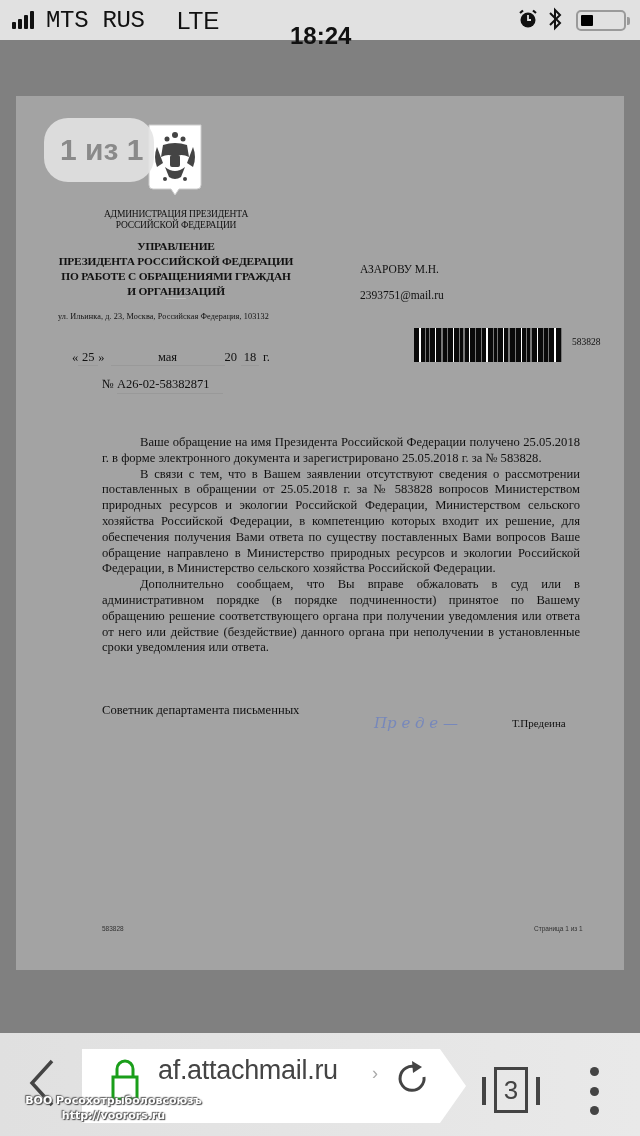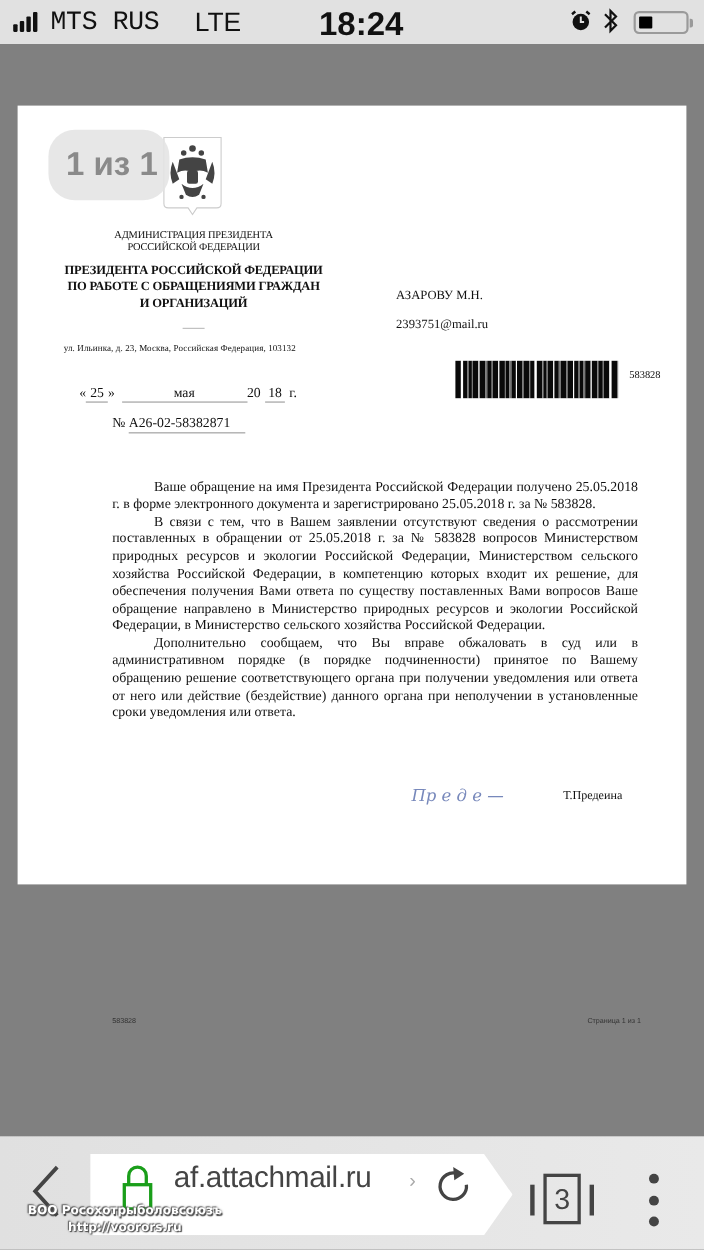--- a/index.html
+++ b/index.html
@@ -5,29 +5,29 @@
   * { box-sizing: border-box; margin: 0; padding: 0; }
   html, body { width: 640px; height: 1136px; overflow: hidden; }
   body { background: #808080; position: relative; font-family: "Liberation Sans", sans-serif; }
 
   
   .status-bar { position: absolute; left: 0; top: 0; width: 640px; height: 40px; background: #e1e1e1; color: #111; }
   .status-bar .signal { position: absolute; left: 12px; top: 11px; display: flex; align-items: flex-end; gap: 2px; height: 18px; }
   .status-bar .signal span { display: block; width: 4px; background: #111; border-radius: 1px; }
   .status-bar .carrier { position: absolute; left: 46px; top: 7px; font-size: 24px; letter-spacing: -0.3px; font-family: Liberation Mono, monospace; }
   .status-bar .network { position: absolute; left: 177px; top: 7px; font-size: 24px; }
-  .status-bar .time { position: absolute; left: 290px; top: 6px; font-size: 30px; font-weight: bold; }
+  .status-bar .time { position: absolute; left: 290px; top: 22px; font-size: 24px; font-weight: bold; }
   .status-bar .alarm { position: absolute; left: 518px; top: 9px; width: 20px; height: 20px; }
   .status-bar .bt { position: absolute; left: 547px; top: 6px; width: 16px; height: 26px; }
   .status-bar .battery { position: absolute; left: 576px; top: 10px; width: 50px; height: 21px; border: 2px solid #9a9a9a; border-radius: 5px; }
   .status-bar .battery .fill { position: absolute; left: 3px; top: 3px; bottom: 3px; background: #000; border-radius: 1px; }
   .status-bar .battery-tip { position: absolute; left: 627px; top: 17px; width: 3px; height: 8px; background: #9a9a9a; border-radius: 0 2px 2px 0; }
 
   
-  .page { position: absolute; left: 16px; top: 96px; width: 608px; height: 708px; background: #ffffff; font-family: "Liberation Serif", serif; color: #111; }
+  .page { position: absolute; left: 16px; top: 96px; width: 608px; height: 874px; background: #a3a3a3; font-family: "Liberation Serif", serif; color: #111; }
   .page-counter { position: absolute; left: 44px; top: 118px; width: 110px; height: 64px; background: rgba(228,228,228,0.88); border-radius: 24px; color: #8a8a8a; font-family: "Liberation Sans", sans-serif; font-weight: bold; font-size: 30px; line-height: 64px; padding-left: 16px; z-index: 5; }
 
   .emblem { position: absolute; left: 131px; top: 27px; width: 56px; height: 75px; }
   .org-small { position: absolute; left: 60px; top: 113px; width: 200px; text-align: center; font-size: 9.5px; line-height: 11px; letter-spacing: -0.2px; }
   .org-bold { position: absolute; left: 40px; top: 143px; width: 240px; text-align: center; font-size: 11.4px; font-weight: bold; line-height: 15px; letter-spacing: -0.2px; }
   .org-divider { position: absolute; left: 150px; top: 202px; width: 20px; height: 1px; background: #bbb; }
   .address { position: absolute; left: 42px; top: 216px; font-size: 8.2px; letter-spacing: 0.1px; }
 
   .recipient-name { position: absolute; left: 344px; top: 167px; font-size: 11.5px; }
   .recipient-email { position: absolute; left: 344px; top: 193px; font-size: 11.5px; }
@@ -112,20 +112,21 @@
       <circle cx="18" cy="56" r="2"></circle>
       <circle cx="38" cy="56" r="2"></circle>
     </g>
   </svg>
 
   <div class="org-small">
     <div>АДМИНИСТРАЦИЯ ПРЕЗИДЕНТА</div>
     <div>РОССИЙСКОЙ ФЕДЕРАЦИИ</div>
   </div>
   <div class="org-bold">
+    <div>УПРАВЛЕНИЕ</div>
     <div>ПРЕЗИДЕНТА РОССИЙСКОЙ ФЕДЕРАЦИИ</div>
     <div>ПО РАБОТЕ С ОБРАЩЕНИЯМИ ГРАЖДАН</div>
     <div>И ОРГАНИЗАЦИЙ</div>
   </div>
   <div class="org-divider"></div>
   <div class="address">ул. Ильинка, д. 23, Москва, Российская Федерация, 103132</div>
 
   <div class="recipient-name">АЗАРОВУ М.Н.</div>
   <div class="recipient-email">2393751@mail.ru</div>
 
@@ -199,20 +200,21 @@
     <span class="u">А26-02-58382871</span>
   </div>
 
   <div class="body-text">
     <p>Ваше обращение на имя Президента Российской Федерации получено 25.05.2018 г. в форме электронного документа и зарегистрировано 25.05.2018 г. за № 583828.</p>
     <p>В связи с тем, что в Вашем заявлении отсутствуют сведения о рассмотрении поставленных в обращении от 25.05.2018 г. за № 583828 вопросов Министерством природных ресурсов и экологии Российской Федерации, Министерством сельского хозяйства Российской Федерации, в компетенцию которых входит их решение, для обеспечения получения Вами ответа по существу поставленных Вами вопросов Ваше обращение направлено в Министерство природных ресурсов и экологии Российской Федерации, в Министерство сельского хозяйства Российской Федерации.</p>
     <p>Дополнительно сообщаем, что Вы вправе обжаловать в суд или в административном порядке (в порядке подчиненности) принятое по Вашему обращению решение соответствующего органа при получении уведомления или ответа от него или действие (бездействие) данного органа при неполучении в установленные сроки уведомления или ответа.</p>
   </div>
 
   <div class="signer-title">
+    <div>Советник департамента письменных</div>
   </div>
   <svg class="signature" viewBox="0 0 90 24">
     <text x="2" y="18" font-family="DejaVu Serif, serif" font-style="italic" font-size="15" fill="#7788bb" id="sig-text">Пр е д е —</text>
   </svg>
   <div class="signer-name">Т.Предеина</div>
 
   <div class="footer-left">583828</div>
   <div class="footer-right">Страница 1 из 1</div>
 </div>
 

